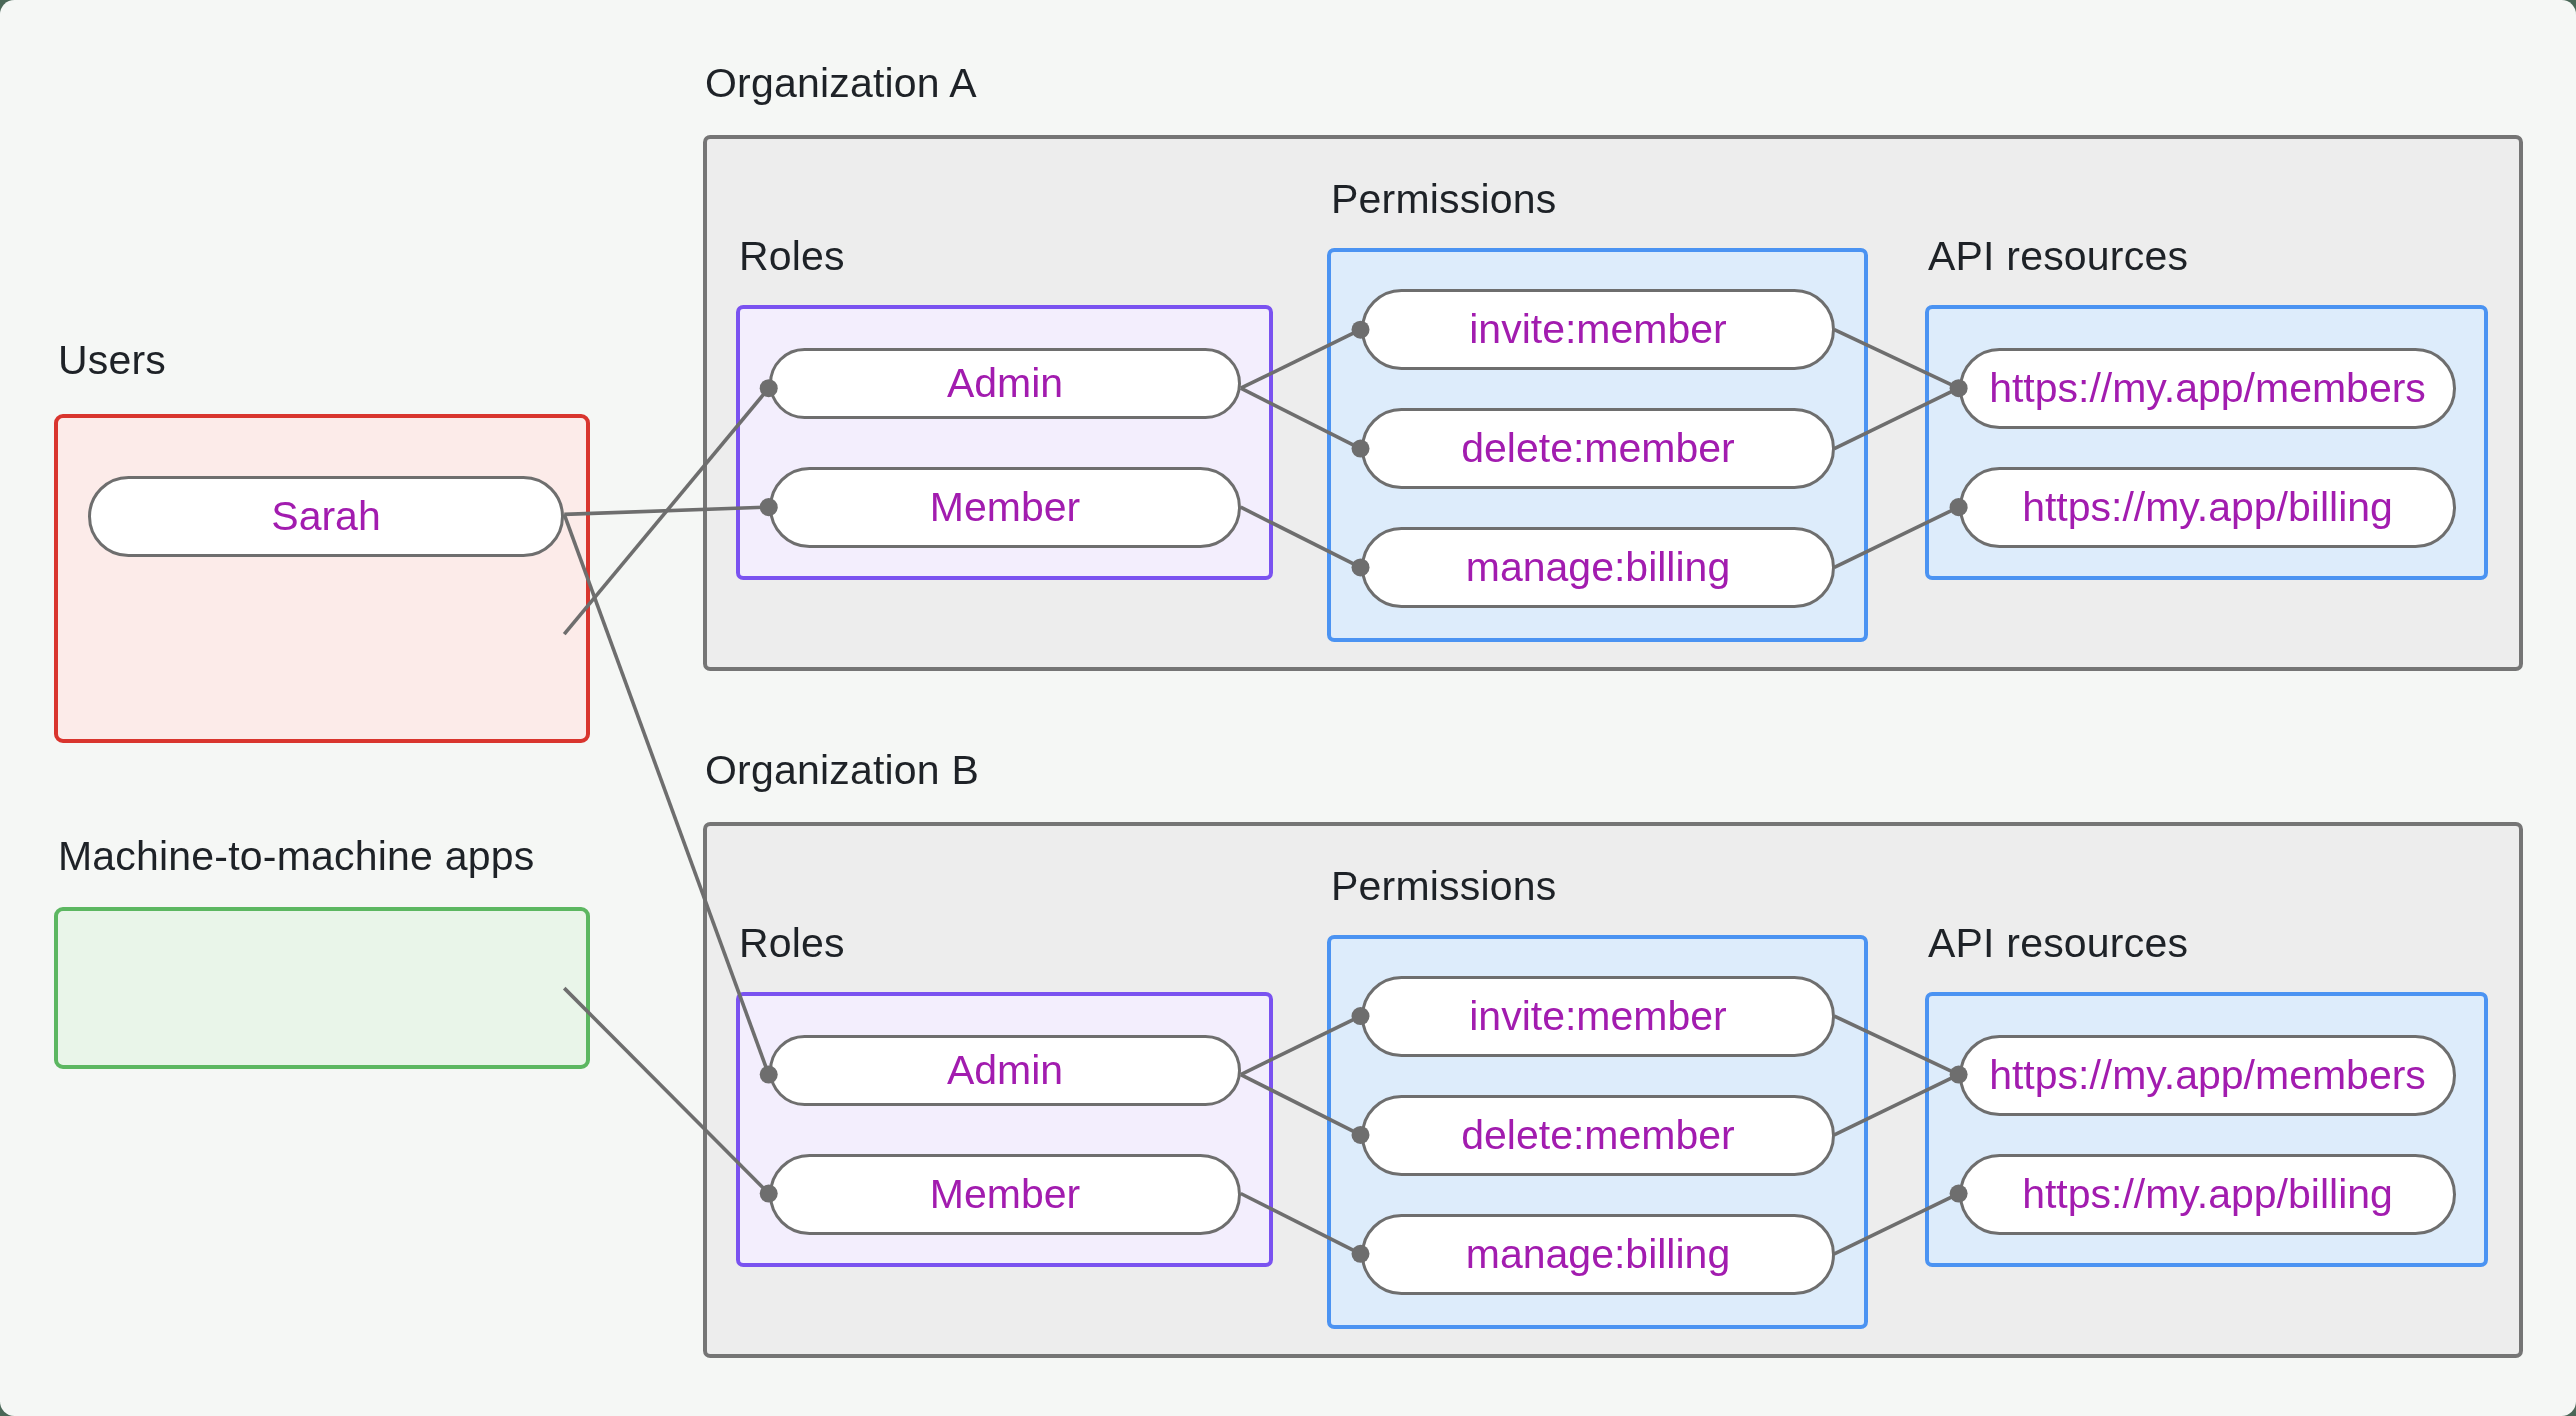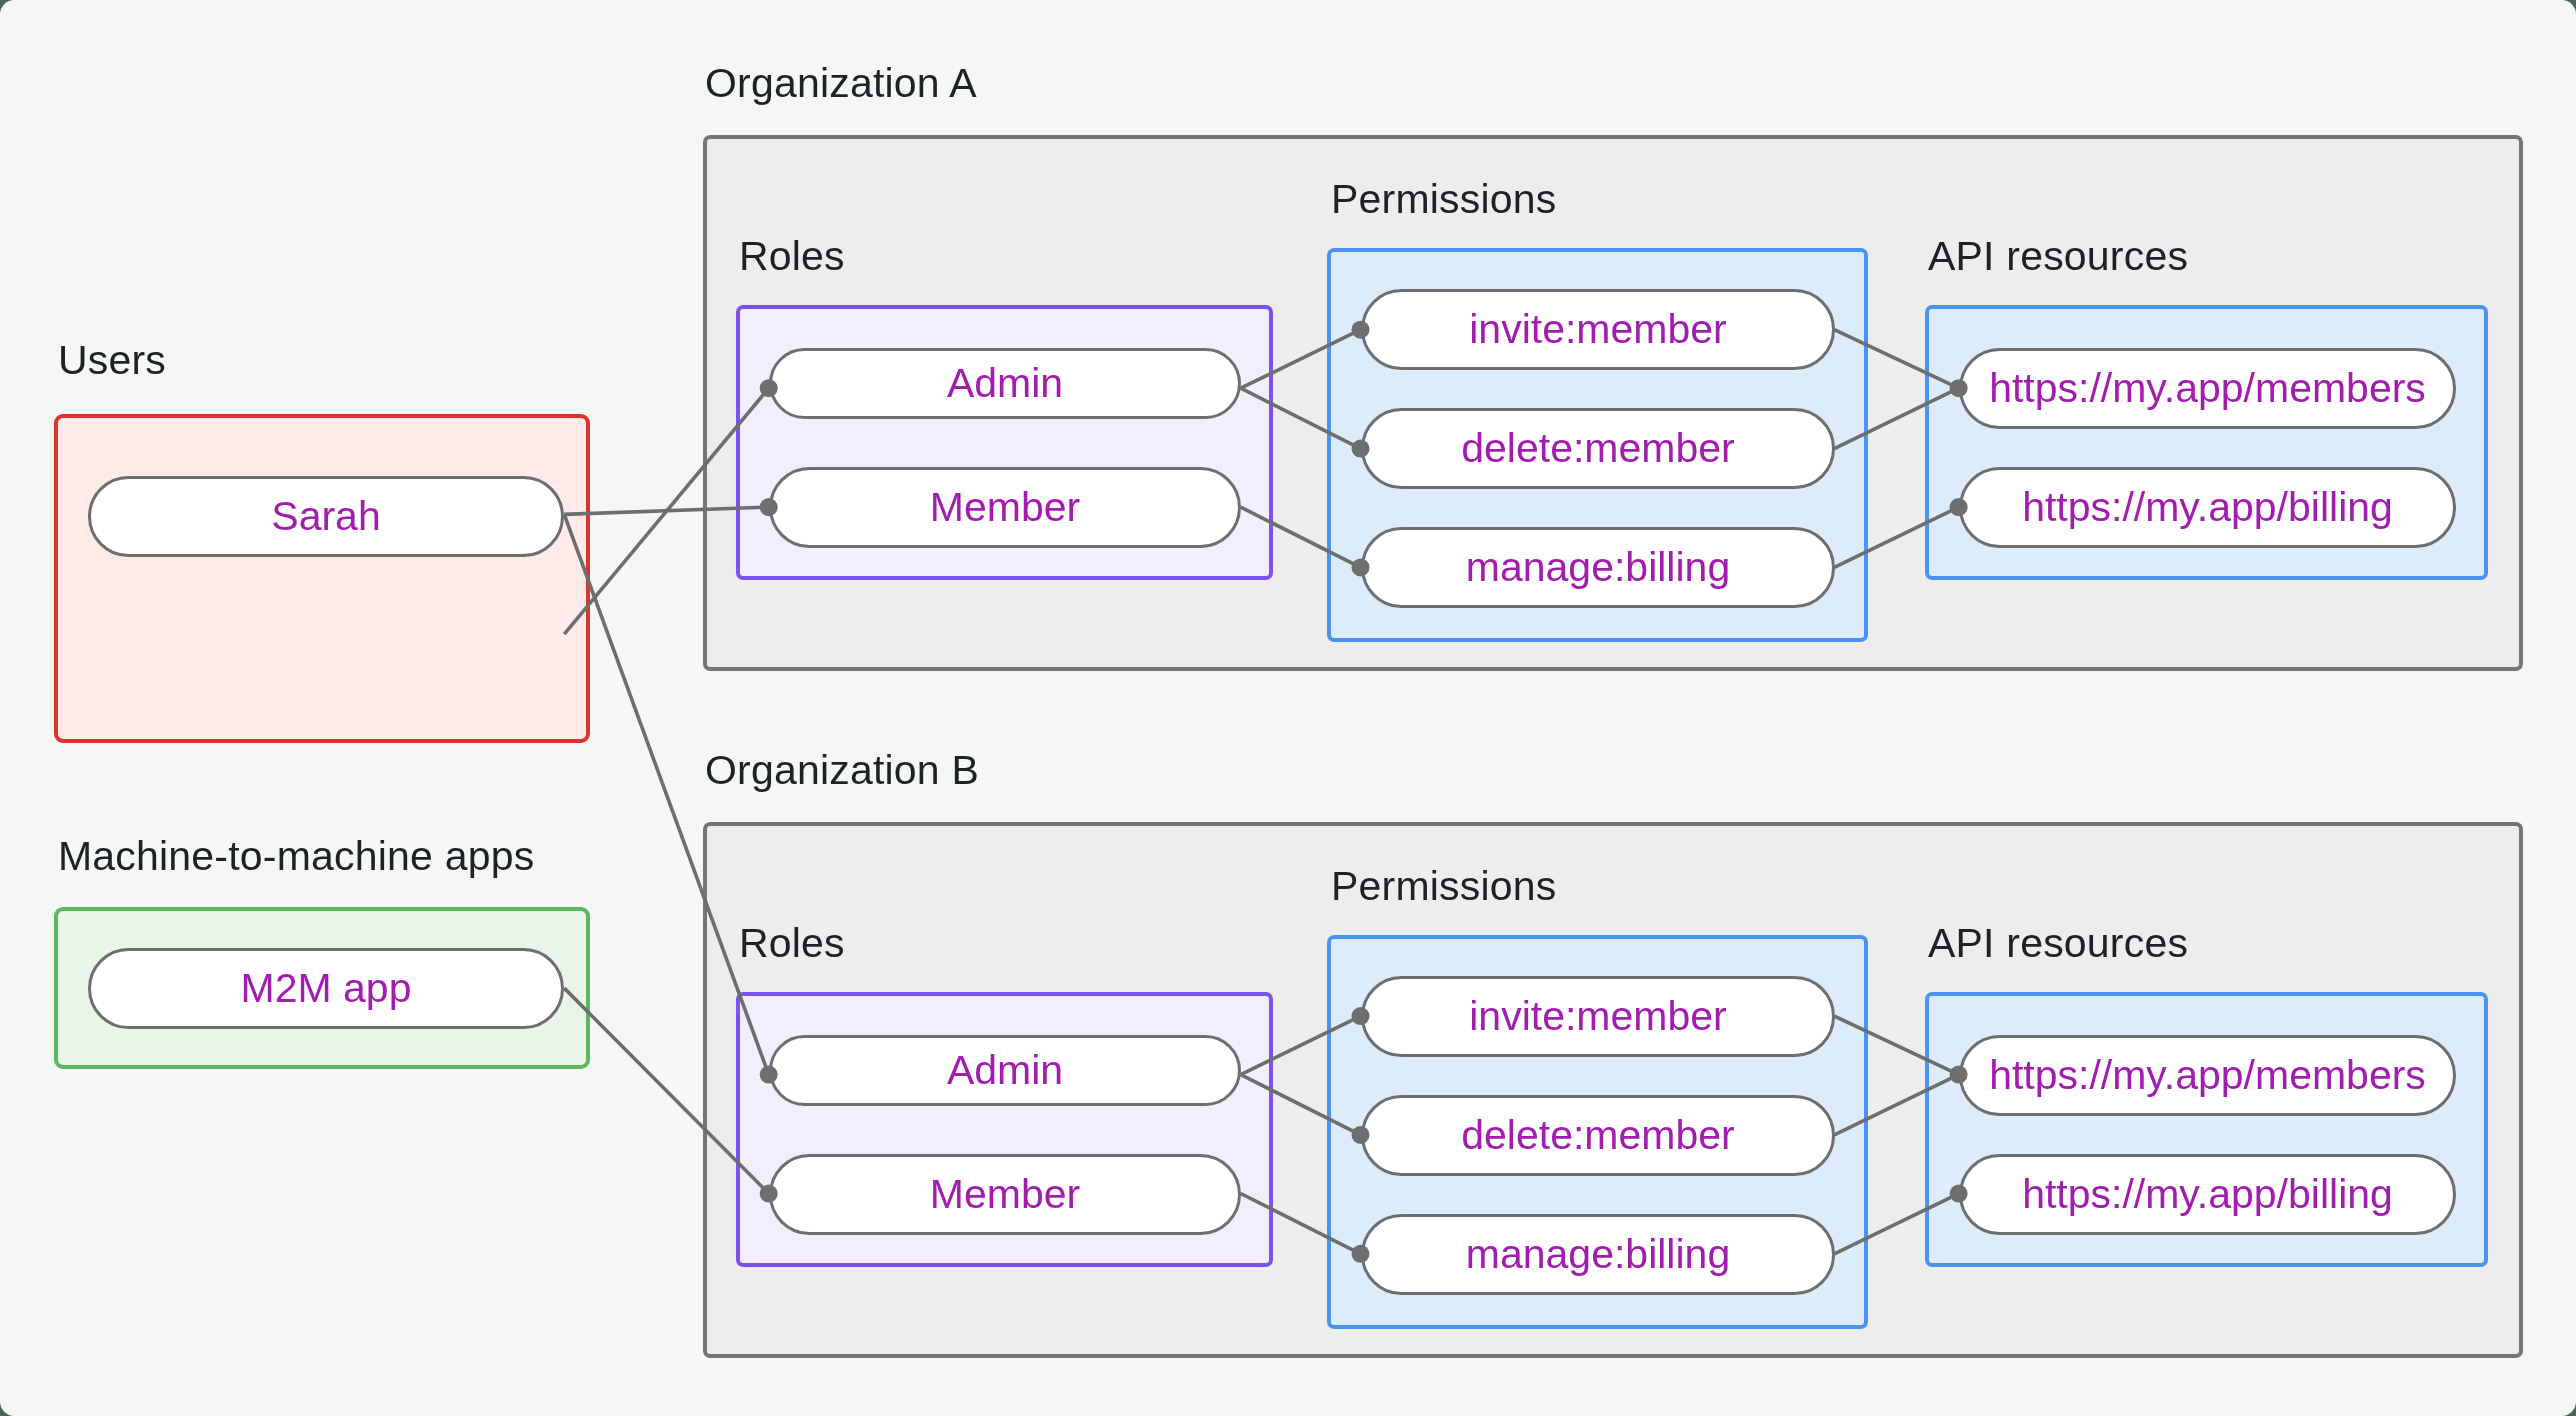--- a/index.html
+++ b/index.html
@@ -64,21 +64,20 @@
 <body>
 
 <div class="canvas">
 
   <div class="glabel users-label">Users</div>
   <div class="box users-box users-frame"></div>
   <div class="pill pill-sarah">Sarah</div>
 
   <div class="glabel m2m-label">Machine-to-machine apps</div>
   <div class="box m2m-box m2m-frame"></div>
-  <div class="pill pill-m2m">M2M app</div>
 
   <div class="org-area a">
     <div class="glabel org-label">Organization A</div>
     <div class="box org-box org-frame"></div>
 
     <div class="glabel roles-label">Roles</div>
     <div class="box roles-box roles-frame"></div>
     <div class="pill pill-admin">Admin</div>
     <div class="pill pill-member">Member</div>
 

